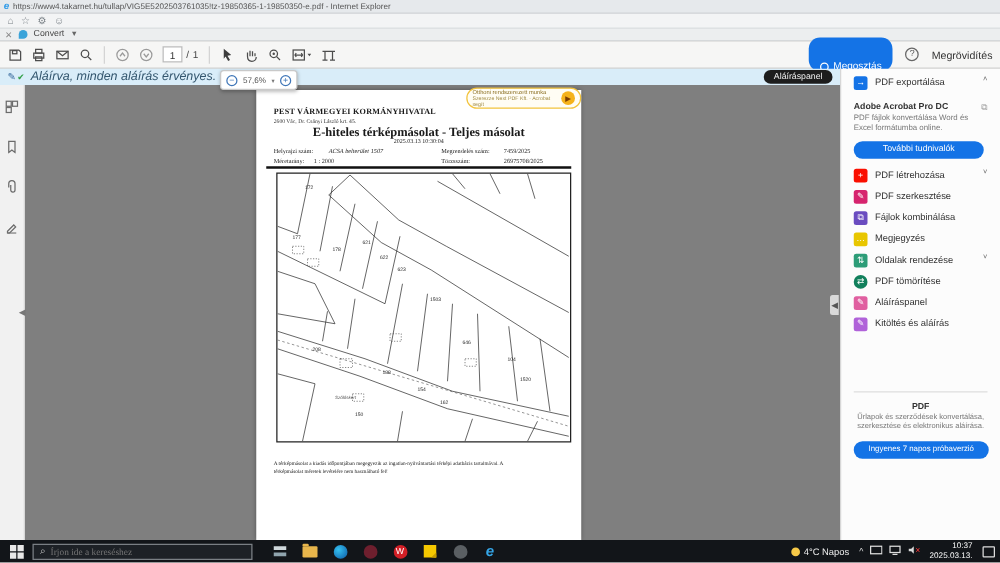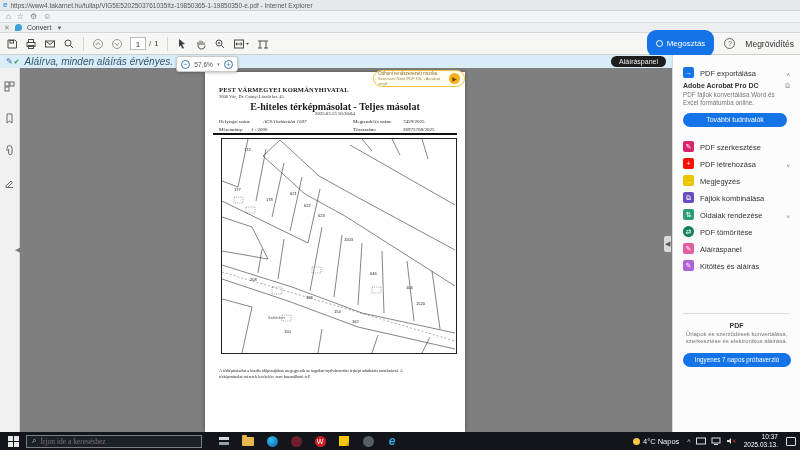--- a/index.html
+++ b/index.html
@@ -19,21 +19,21 @@
   .caret { font-size:6px; color:#666; }
 
   
   .acro-toolbar { position:absolute; left:0; top:33px; width:800px; height:22px; background:#f6f6f5; border-bottom:1px solid #cfcfcf; display:flex; align-items:center; padding:0 6px; }
   .tgroup { display:flex; align-items:center; gap:7px; }
   .tsep { width:1px; height:14px; background:#d4d4d4; margin:0 8px; }
   .ticon svg { display:block; }
   .pagebox { display:flex; align-items:center; gap:3px; font-size:8px; color:#444; }
   .pagebox .pg-input { width:16px; height:13px; border:1px solid #bbb; background:#fff; text-align:center; font-size:8px; color:#333; line-height:13px; }
   .toolbar-right { margin-left:auto; display:flex; align-items:center; gap:10px; }
-  .share-pill { display:flex; align-items:center; gap:4px; background:#1473e6; color:#fff; border-radius:9px; height:27px; padding:0 9px; font-size:8px; }
+  .share-pill { display:flex; align-items:flex-end; gap:4px; background:#1473e6; color:#fff; border-radius:9px; height:27px; padding:0 9px; font-size:8px; }
   .share-pill .person { width:7px; height:7px; border:1px solid #fff; border-radius:50%; position:relative; }
   .help-circ { width:11px; height:11px; border:1px solid #666; border-radius:50%; color:#555; font-size:7px; display:flex; align-items:center; justify-content:center; }
   .signin { font-size:8.5px; color:#333; }
 
   
   .sigbar { position:absolute; left:0; top:55px; width:672px; height:13px; background:#d9edf9; display:flex; align-items:center; gap:5px; padding:0 6px; }
   .sig-pen { font-size:8px; color:#3b6ea0; line-height:1; }
   .sig-check { color:#2e9e44; font-size:7px; margin-left:-4px; }
   .sig-msg { font-size:10px; font-style:italic; color:#33566e; }
   .sigpanel-btn { margin-left:auto; background:#1d1d1d; color:#f2f2f2; font-size:7px; border-radius:8px; padding:2px 8px; }
@@ -63,21 +63,21 @@
 
   
   .callout { position:absolute; left:373px; top:2px; width:92px; height:17px; background:#fffdf4; border:1px solid #f2c33c; border-radius:9px; display:flex; align-items:center; padding:0 4px; gap:3px; z-index:6; }
   .callout .lines { display:flex; flex-direction:column; }
   .callout .l1 { font-size:4.6px; color:#8a6d1f; }
   .callout .l2 { font-size:4.2px; color:#a08a43; }
   .callout .badge { width:11px; height:11px; border-radius:50%; background:#f5b21b; color:#7a3c00; font-size:6px; display:flex; align-items:center; justify-content:center; flex:0 0 auto; }
 
   
   .sidebar { position:absolute; left:672px; top:55px; width:128px; height:377px; background:#fcfcfc; border-left:1px solid #d7d7d7; padding:6px 10px 0 10px; }
-  .side-item { display:flex; align-items:flex-end; gap:6px; height:17px; }
+  .side-item { display:flex; align-items:flex-start; gap:6px; height:17px; }
   .side-item .lbl { font-size:7.5px; color:#323232; white-space:nowrap; }
   .side-item .chev { margin-left:auto; font-size:6px; color:#666; }
   .sic { width:11px; height:11px; border-radius:2px; color:#fff; font-size:7px; line-height:11px; text-align:center; flex:0 0 auto; }
   .export-block { padding:4px 0 8px 0; position:relative; }
   .export-block .dup { position:absolute; right:0; top:4px; font-size:7px; color:#999; }
   .ab-head { font-size:7px; font-weight:bold; color:#333; margin-bottom:2px; }
   .ab-text { font-size:6.3px; color:#777; line-height:1.25; width:100px; }
   .learn-btn { margin-top:6px; width:104px; height:14px; background:#1473e6; color:#fff; border-radius:8px; font-size:7px; display:flex; align-items:center; justify-content:center; }
   .side-divider { height:1px; background:#ddd; margin:8px 0; }
   .foot-promo { text-align:center; margin-top:2px; }
@@ -354,35 +354,35 @@
       <span class="lbl">PDF exportálása</span>
       <span class="chev">˄</span>
     </div>
     <div class="export-block">
       <span class="dup">⧉</span>
       <div class="ab-head">Adobe Acrobat Pro DC</div>
       <div class="ab-text">PDF fájlok konvertálása Word és Excel formátumba online.</div>
       <div class="learn-btn">További tudnivalók</div>
     </div>
     <div class="side-item">
-      <span class="sic" style="background:#d6246e;">✎</span>
-      <span class="lbl">PDF szerkesztése</span>
-    </div>
-    <div class="side-item">
       <span class="sic" style="background:#fa0f00;">+</span>
       <span class="lbl">PDF létrehozása</span>
       <span class="chev">˅</span>
     </div>
     <div class="side-item">
+      <span class="sic" style="background:#d6246e;">✎</span>
+      <span class="lbl">PDF szerkesztése</span>
+    </div>
+    <div class="side-item">
+      <span class="sic" style="background:#6a4cc0;">⧉</span>
+      <span class="lbl">Fájlok kombinálása</span>
+    </div>
+    <div class="side-item">
       <span class="sic" style="background:#e8c600;">…</span>
       <span class="lbl">Megjegyzés</span>
-    </div>
-    <div class="side-item">
-      <span class="sic" style="background:#6a4cc0;">⧉</span>
-      <span class="lbl">Fájlok kombinálása</span>
     </div>
     <div class="side-item">
       <span class="sic" style="background:#2d9d78;">⇅</span>
       <span class="lbl">Oldalak rendezése</span>
       <span class="chev">˅</span>
     </div>
     <div class="side-item">
       <span class="sic" style="background:#12805c; border-radius:50%;">⇄</span>
       <span class="lbl">PDF tömörítése</span>
     </div>

